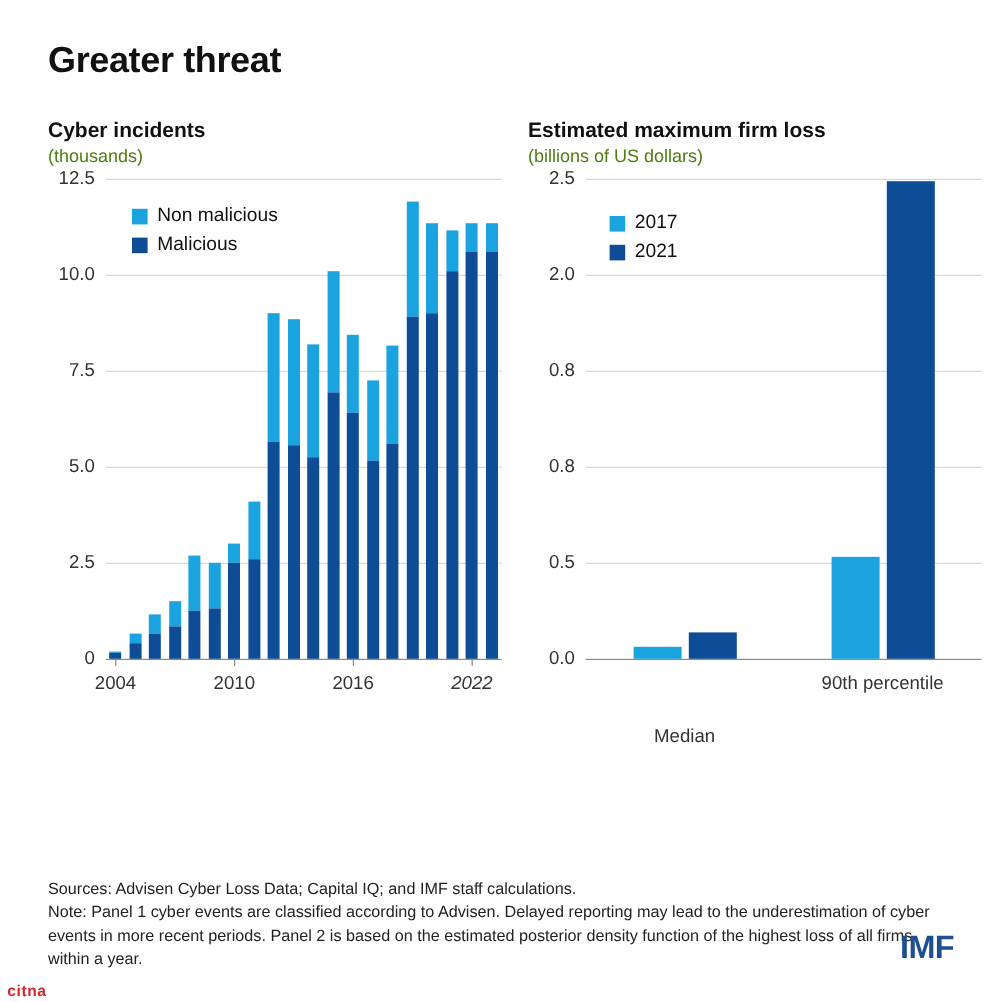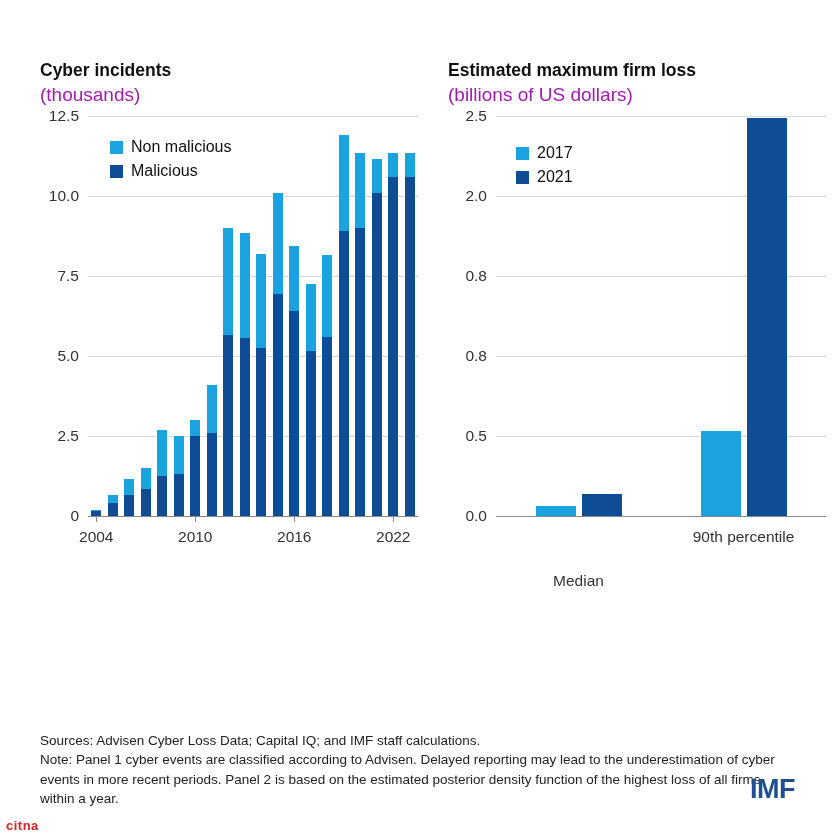--- a/index.html
+++ b/index.html
@@ -32,34 +32,34 @@
   .subhead {
     font-size: 20px;
     line-height: 1.32;
     color: #111111;
     max-width: 700px;
     font-weight: normal;
   }
   .panels {
     display: flex;
     margin-top: 30px;
-    gap: 30px;
+    gap: 22px;
   }
   .panel {
     position: relative;
   }
   .panel-title {
     font-size: 17.5px;
     font-weight: bold;
     color: #111111;
     margin-bottom: 3px;
   }
   .panel-sub {
-    font-size: 19px;
-    color: #a21caf;
+    font-size: 15px;
+    color: #4d7c0f;
     margin-bottom: 10px;
   }
   
   .plot {
     position: relative;
   }
   .plot-area {
     position: absolute;
     left: 0;
     top: 0;
@@ -160,20 +160,21 @@
     font-weight: bold;
     color: #d8232a;
     letter-spacing: 0.5px;
   }
 </style>
 </head>
 <body>
 
 <div class="page">
 
+  <h1 class="headline">Greater threat</h1>
 
   <div class="panels">
 
     <div class="panel">
       <div class="panel-title">Cyber incidents</div>
       <div class="panel-sub">(thousands)</div>
       <div class="plot" id="plot1" style="width: 330px; height: 440px; margin-left: 48px;">
           <div class="plot-area" style="width: 330px; height: 400px;">
             <div class="axis-x" style="top: 400px; width: 330px;"></div>
             <div class="ytick" style="top: 400px;">0</div>
@@ -267,21 +268,21 @@
               <div class="bar-seg" style="top: 0px; height: 24px; background: rgb(27, 163, 224);"></div>
               <div class="bar-seg" style="top: 24px; height: 339.2px; background: rgb(15, 76, 150);"></div>
             </div>
             <div class="tickmark" style="left: 8.25px; top: 400px; height: 6px; background: rgb(138, 138, 138);"></div>
             <div class="xtick" style="left: 8.25px; top: 412px;">2004</div>
             <div class="tickmark" style="left: 107.25px; top: 400px; height: 6px; background: rgb(138, 138, 138);"></div>
             <div class="xtick" style="left: 107.25px; top: 412px;">2010</div>
             <div class="tickmark" style="left: 206.25px; top: 400px; height: 6px; background: rgb(138, 138, 138);"></div>
             <div class="xtick" style="left: 206.25px; top: 412px;">2016</div>
             <div class="tickmark" style="left: 305.25px; top: 400px; height: 6px; background: rgb(138, 138, 138);"></div>
-            <div class="xtick" style="left: 305.25px; top: 412px;">2022</div>
+            <div class="xtick" style="left: 305.25px; top: 412px; font-style: italic;">2022</div>
             <div class="legend" style="left: 22px; top: 22px;">
               <div class="legend-row">
                 <span class="legend-swatch" style="background: rgb(27, 163, 224);"></span>
                 <span class="legend-label">Non malicious</span>
               </div>
               <div class="legend-row">
                 <span class="legend-swatch" style="background: rgb(15, 76, 150);"></span>
                 <span class="legend-label">Malicious</span>
               </div>
             </div>

